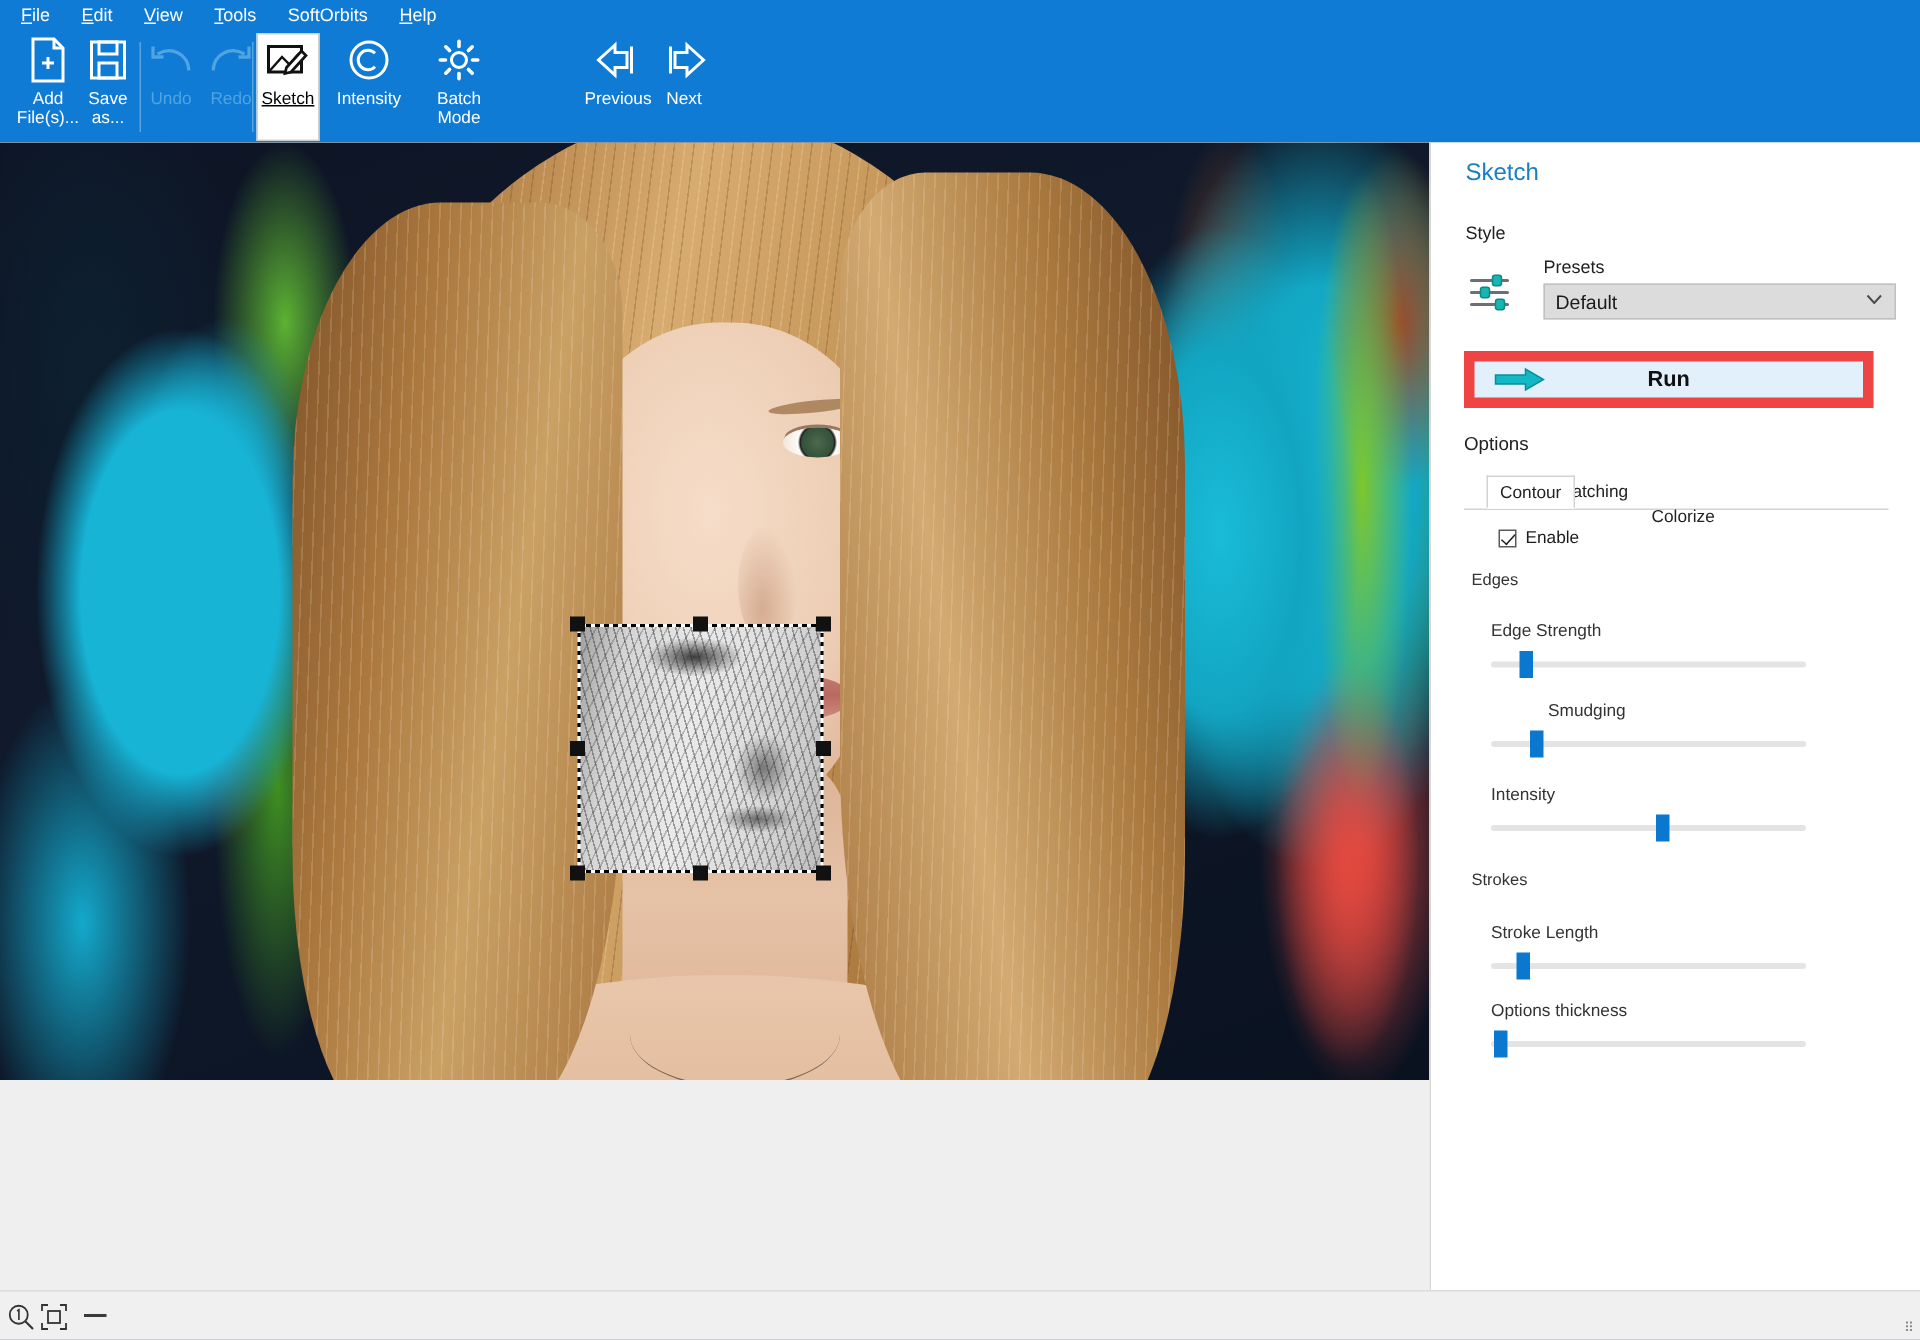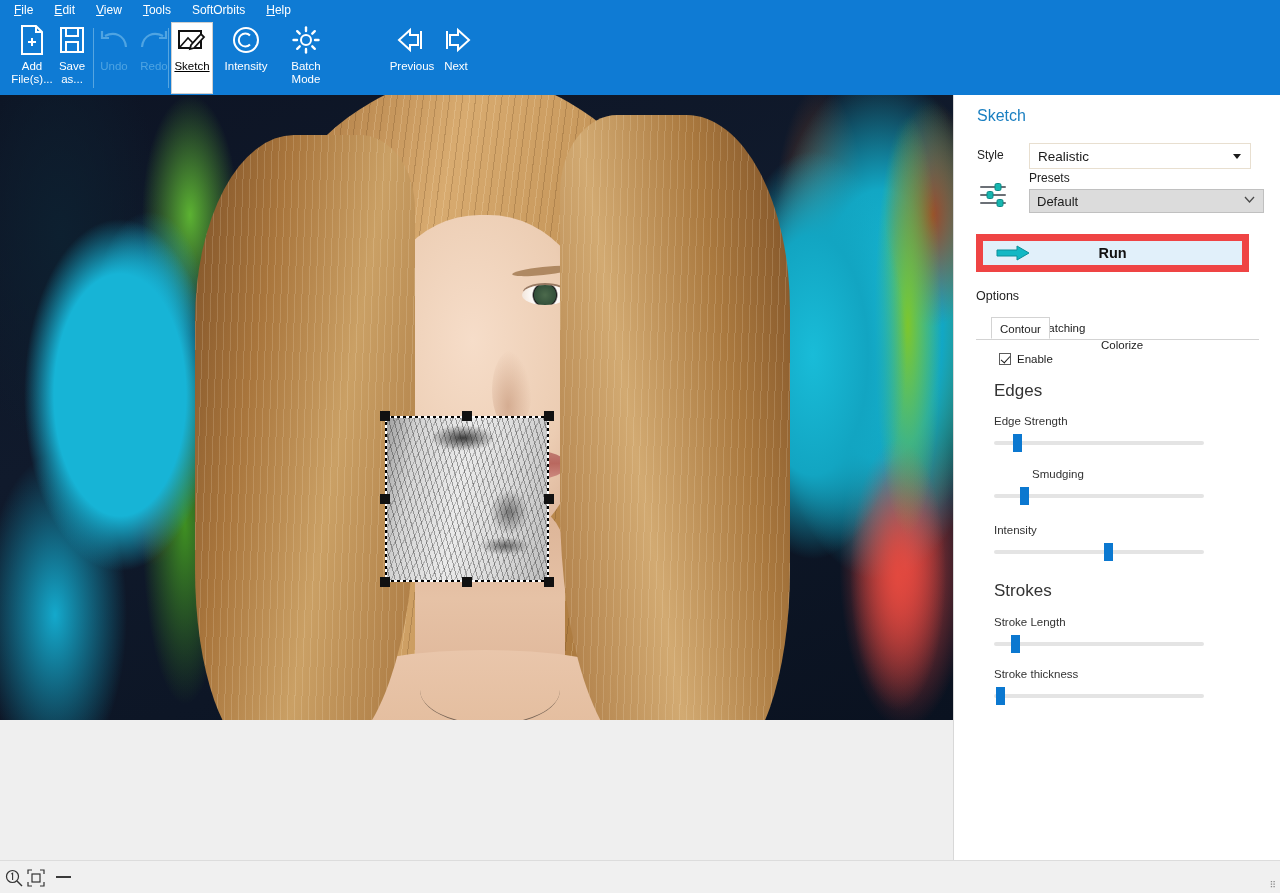--- a/index.html
+++ b/index.html
@@ -210,21 +210,21 @@
 
   .chk-row { position:absolute; left:45px; top:258px; display:flex; align-items:center; }
   .chk-box { width:12px; height:12px; border:1px solid #5b5b5b; background:#fff;
     position:relative; margin-right:6px; }
   .chk-box::after {
     content:""; position:absolute; left:3px; top:0px; width:4px; height:8px;
     border:solid #1b1b1b; border-width:0 1.5px 1.5px 0; transform:rotate(42deg);
   }
   .chk-lbl { font-size:11.5px; color:#1b1b1b; }
 
-  .grp-lbl { position:absolute; left:40px; font-size:17px; color:#333; }
+  .grp-lbl { position:absolute; left:27px; font-size:11px; color:#333; }
   .sl-lbl { position:absolute; left:40px; font-size:11.5px; color:#333; }
   .slider { position:absolute; left:40px; width:210px; height:18px; }
   .sl-track { position:absolute; left:0; top:7px; width:210px; height:4px;
     background:#e4e4e4; border-radius:2px; }
   .sl-thumb { position:absolute; top:0; width:9px; height:18px; background:#0b78d0; }
 
   
   .statusbar {
     position:absolute; left:0; top:860px; width:1280px; height:33px;
     background:#f0f0f0; border-top:1px solid #dcdcdc;
@@ -401,24 +401,20 @@
       </div>
     </div>
   </div>
 
   <div class="rpanel">
 
     <div class="panel-title">Sketch</div>
 
     <div class="row-style">
       <div class="lbl-style">Style</div>
-      <div class="combo-style">
-        <span>Realistic</span>
-        <span class="caret"></span>
-      </div>
     </div>
 
     <div class="sliders-ico">
       <svg width="34" height="34" viewBox="0 0 34 34">
         <g stroke="#6b7076" stroke-width="2" stroke-linecap="round">
           <path d="M5 9 h24"></path>
             <path d="M5 17 h24"></path>
             <path d="M5 25 h24"></path>
         </g>
         <rect x="19" y="5.5" width="6" height="7" rx="1.6" fill="#17b6b0" stroke="#0d8a86" stroke-width="1"></rect>
@@ -477,21 +473,21 @@
     </div>
 
     <div class="grp-lbl" style="top:486px;">Strokes</div>
 
     <div class="sl-lbl" style="top:521px;">Stroke Length</div>
     <div class="slider" style="top:540px;">
       <div class="sl-track"></div>
       <div class="sl-thumb" style="left:17px;"></div>
     </div>
 
-    <div class="sl-lbl" style="top:573px;">Stroke thickness</div>
+    <div class="sl-lbl" style="top:573px;">Options thickness</div>
     <div class="slider" style="top:592px;">
       <div class="sl-track"></div>
       <div class="sl-thumb" style="left:2px;"></div>
     </div>
 
   </div>
 
   <div class="statusbar">
 
     <svg class="zoom-ico" viewBox="0 0 18 18">

